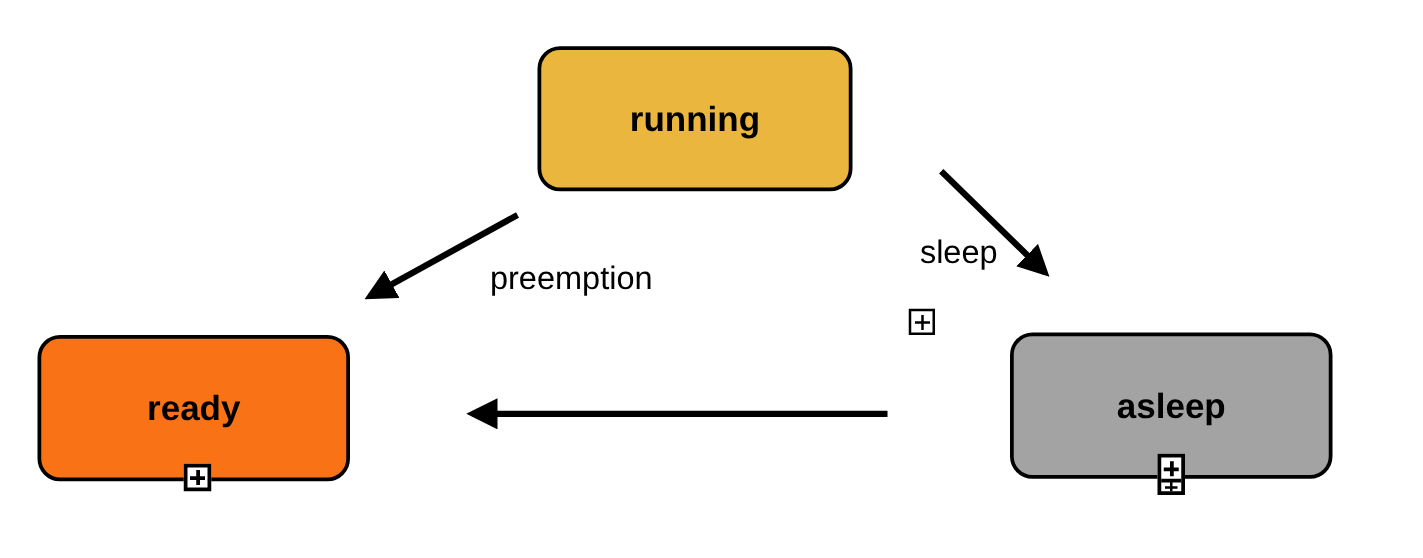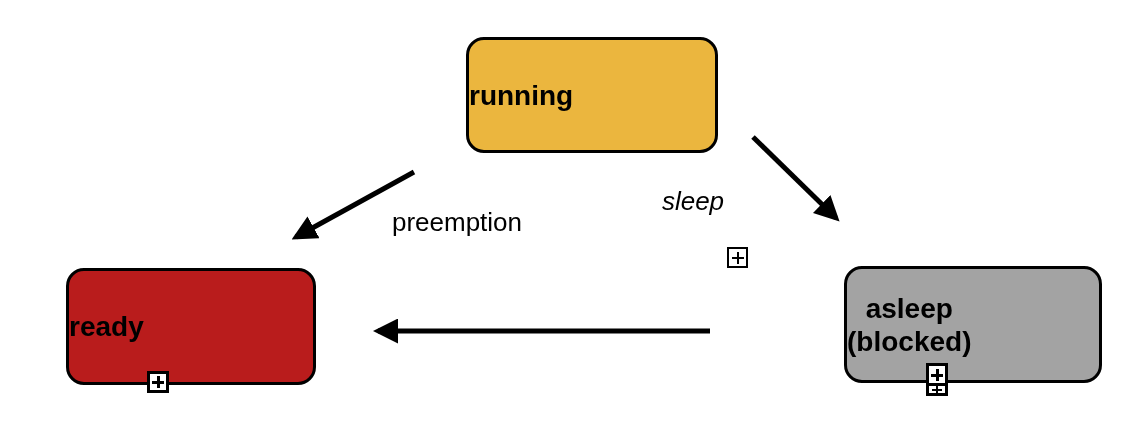--- a/index.html
+++ b/index.html
@@ -17,42 +17,41 @@
     position: absolute;
     left: 0; top: 0;
     width: 1138px; height: 446px;
   }
   .state-node {
     position: absolute;
     border: 3.5px solid #000;
     border-radius: 18px;
     display: flex;
     align-items: center;
-    justify-content: flex-start;
+    justify-content: center;
     text-align: center;
     font-weight: bold;
     font-size: 28px;
     line-height: 33px;
     color: #000;
-    margin-left: 36px;
   }
   .state-running { left: 430px; top: 37px;  width: 252px; height: 116px; }
   .state-ready   { left: 30px;  top: 268px; width: 250px; height: 117px; }
   .state-asleep  { left: 808px; top: 266px; width: 258px; height: 117px; }
   .edge-label {
     position: absolute;
     transform: translate(-50%, -50%);
     font-size: 26px;
     line-height: 30px;
     text-align: center;
     white-space: nowrap;
     color: #000;
   }
   .label-preemption { left: 457px; top: 222px; text-align: right; }
-  .label-sleep      { left: 693px; top: 201px; font-style: italic; }
+  .label-sleep      { left: 767px; top: 201px; }
   .label-wakeup     { left: 536px; top: 368px; }
   
   .plus-box {
     position: absolute;
     background: #fff;
     border: 3px solid #000;
   }
   .plus-box.thin { border-width: 2px; }
   .plus-glyph {
     position: absolute;
@@ -100,28 +99,27 @@
     </defs>
     <line x1="414" y1="172" x2="296" y2="237" stroke="#000" stroke-width="5" marker-end="url(#arrowhead)"></line>
     <line x1="753" y1="137" x2="836" y2="218" stroke="#000" stroke-width="5" marker-end="url(#arrowhead)"></line>
     <line x1="710" y1="331" x2="378" y2="331" stroke="#000" stroke-width="5" marker-end="url(#arrowhead)"></line>
   </svg>
 
   <div class="state-node state-running" style="background-color: rgb(235, 182, 62);">
     <span>running</span>
   </div>
 
-  <div class="state-node state-ready" style="background-color: #b91c1c;">
+  <div class="state-node state-ready" style="background-color: #f97316;">
     <span>ready</span>
   </div>
 
   <div class="state-node state-asleep" style="background-color: #a3a3a3;">
     <span>
       <span>asleep</span><br>
-      <span>(blocked)</span>
     </span>
   </div>
 
   <div class="edge-label label-preemption">preemption</div>
 
   <div class="edge-label label-sleep">
     <span>sleep</span><br>
   </div>
 
 

